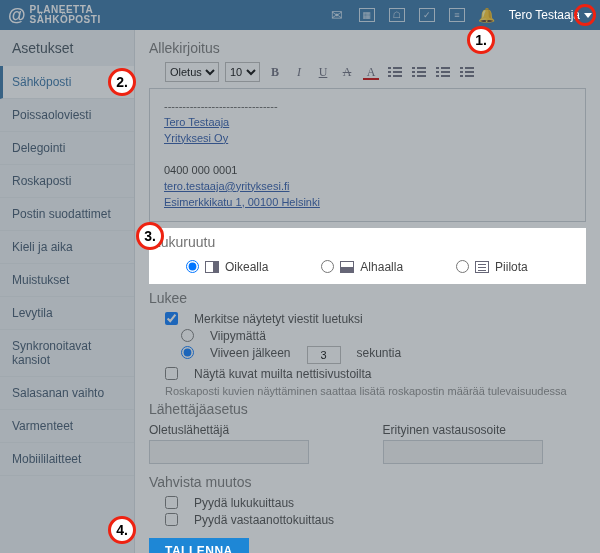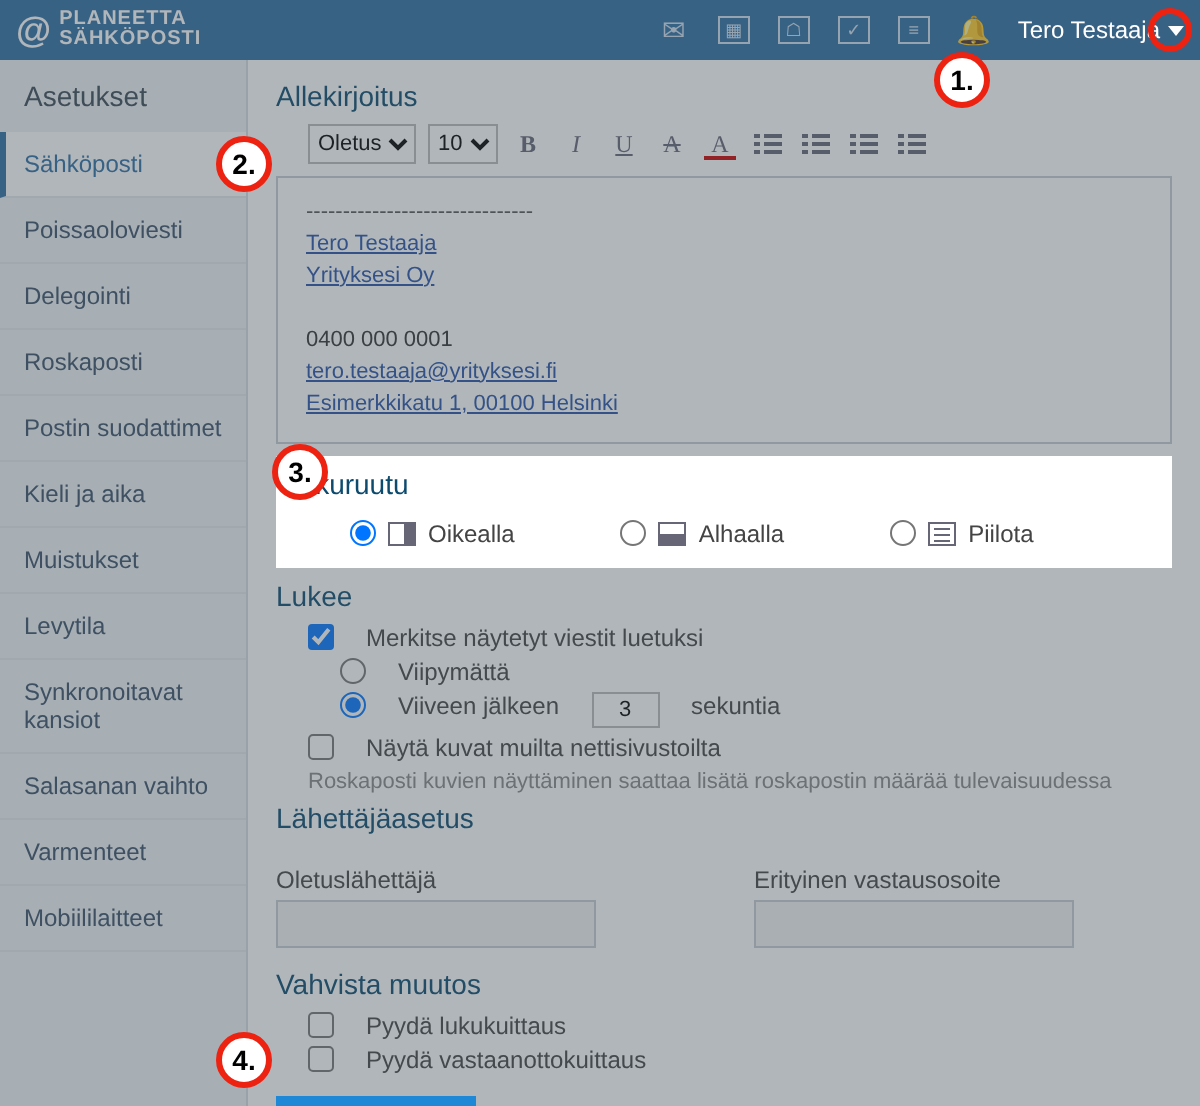--- a/index.html
+++ b/index.html
@@ -16,27 +16,27 @@
   .brand .t1 { font-weight: bold; letter-spacing: 0.5px; }
   .brand .t2 { font-weight: bold; letter-spacing: 0.5px; }
   .header-right { display: flex; align-items: center; gap: 14px; }
   .hicon { width: 16px; height: 14px; display:inline-flex; align-items:center; justify-content:center; border:1px solid #cfe0ee; color:#cfe0ee; font-size:9px;}
   .hicon.noborder{border:none;font-size:14px;}
   .user { display:flex; align-items:center; gap:4px; }
   .caret-down { width:0; height:0; border-left:4px solid transparent; border-right:4px solid transparent; border-top:5px solid #fff; display:inline-block; }
 
   
   .page { display:flex; height: calc(553px - 30px); background:#fff; }
-  .sidebar { width: 124px; background:#eef1f4; border-right:1px solid #d8dde2; display:flex; flex-direction:column; }
+  .sidebar { width: 135px; background:#eef1f4; border-right:1px solid #d8dde2; display:flex; flex-direction:column; }
   .side-title { padding:10px 12px; font-size:14px; color:#3c4a56; }
   .side-item { padding:9px 12px; font-size:12px; color:#395068; cursor:pointer; border-bottom:1px solid #e3e8ec; background:#eef1f4; }
   .side-item.active { background:#fff; color:#2f6ea3; border-left:3px solid #2f6ea3; padding-left:9px; }
 
   .main { flex:1; overflow:auto; padding: 6px 14px 20px 14px; background:#fff; }
-  .sect-h { font-size:14px; color:#0c4a6e; margin: 4px 0 6px 0; }
+  .sect-h { font-size:14px; color:#737373; margin: 4px 0 6px 0; }
   .toolbar { display:flex; align-items:center; gap:6px; margin-bottom:6px;padding-left:16px; }
   select { font-size:11px; height:20px; border:1px solid #bbb; background:#fff;}
   .tb-btn { width:18px;height:18px;display:inline-flex;align-items:center;justify-content:center;color:#667; font-family:Georgia,serif; cursor:pointer;}
   .underline{text-decoration:underline;}
   .strike{text-decoration:line-through;}
   .colorA{position:relative;}
   .colorA::after{content:"";position:absolute;left:1px;right:1px;bottom:1px;height:2px;background:#c00;}
   .list-ic{width:14px;height:10px;display:inline-block;background:
     linear-gradient(#667,#667) 0 0/3px 2px no-repeat,
     linear-gradient(#667,#667) 5px 0/9px 2px no-repeat,
@@ -56,21 +56,21 @@
   .mini-layout.hide{border:1px solid #667; background:
     linear-gradient(#667,#667) 2px 2px/8px 1px no-repeat,
     linear-gradient(#667,#667) 2px 5px/8px 1px no-repeat,
     linear-gradient(#667,#667) 2px 8px/8px 1px no-repeat;}
   input[type=radio],input[type=checkbox]{margin:0;}
 
   .indent{padding-left:16px;}
   .row{display:flex;align-items:flex-start;gap:16px;margin:3px 0;}
   .hint{color:#888;font-size:11px;margin:4px 0 4px 16px;}
   .two-col{display:flex;gap:30px;margin-top:3px;}
-  .two-col .col{flex:1;display:flex;flex-direction:column;gap:3px;margin-top:10px;}
+  .two-col .col{flex:1;display:flex;flex-direction:column;gap:3px;}
   .txt-in{border:1px solid #c9cdd2;background:#f3f3f3;height:24px;width:160px;}
   .num-in{width:34px;height:18px;border:1px solid #bbb;font-size:11px;text-align:center;}
 
   .save-btn{background:#1e87d6;color:#fff;border:none;padding:6px 16px;font-weight:bold;font-size:12px;letter-spacing:0.5px;margin-top:8px;cursor:pointer;}
 
   
   .dim-overlay{position:absolute;inset:0;background:rgba(70,80,90,0.42);pointer-events:none;z-index:40;}
   
 
   .above{position:relative;z-index:45;}

